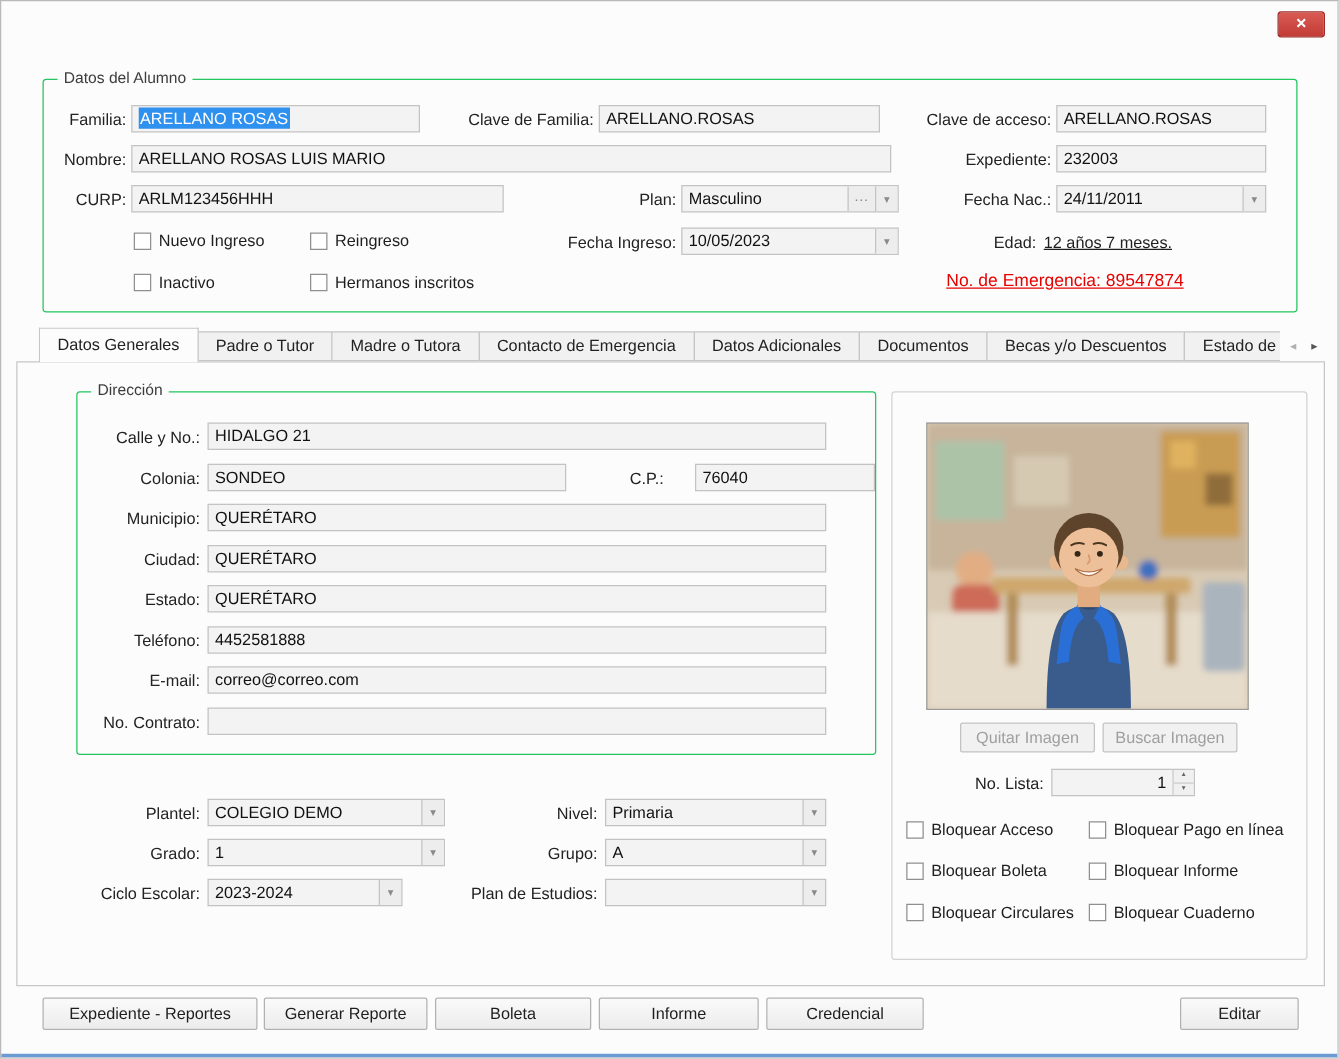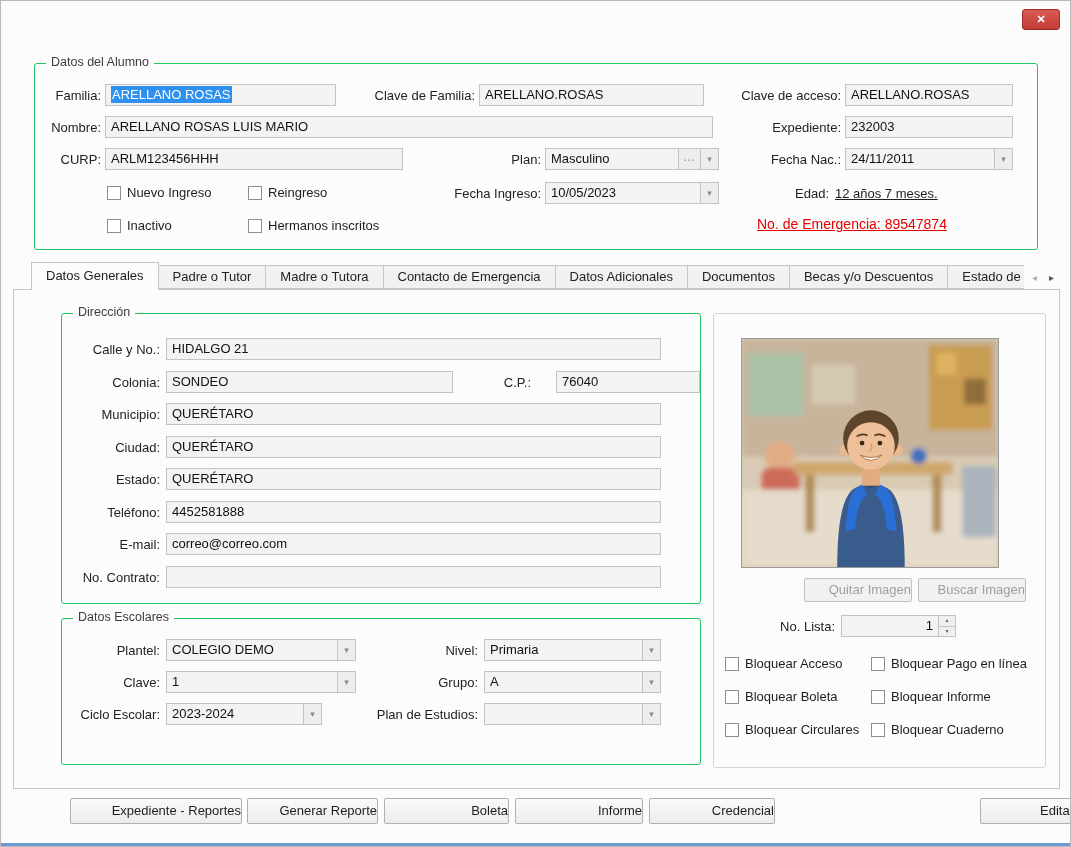--- a/index.html
+++ b/index.html
@@ -34,22 +34,22 @@
                  line-height:20px; font-size:9px; color:#8a8a8a; }
   .combo-ellipsis { position:absolute; right:18px; top:0; bottom:0; width:22px;
                     border-left:1px solid #c3c3c3; background:#ededed; text-align:center;
                     line-height:16px; font-size:12px; color:#8a8a8a; letter-spacing:1px; }
 
   .cb { position:absolute; display:flex; align-items:center; gap:6px; height:16px; cursor:default; }
   .cb .box { width:14px; height:14px; background:#fff; border:1px solid #8f8f8f; flex:none; }
   .cb .cb-lbl { white-space:nowrap; line-height:16px; }
 
   .btn { position:absolute; height:26px; background:linear-gradient(#fafafa,#ececec);
-         border:1px solid #b1b1b1; border-radius:2px; text-align:right; line-height:24px;
-         white-space:nowrap; cursor:pointer; color:#1e1e1e;margin-left:36px; }
+         border:1px solid #b1b1b1; border-radius:2px; text-align:center; line-height:24px;
+         white-space:nowrap; cursor:pointer; color:#1e1e1e; }
   .btn.disabled { color:#9f9f9f; background:#f1f1f1; border-color:#c2c2c2; }
 
   .tab-panel { position:absolute; left:12px; top:288px; width:1047px; height:500px;
                background:#fcfcfc; border:1px solid #c6c6c6; }
   .tabstrip { position:absolute; left:30px; top:261px; width:993px; height:28px;
               display:flex; align-items:flex-start; overflow:hidden; }
   .tab { flex:none; background:#f1f1f1; border:1px solid #c6c6c6; margin-top:3px;
          margin-right:-1px; height:24px; line-height:22px; padding:0 14px;
          white-space:nowrap; cursor:pointer; color:#222; }
   .tab.active { background:#fcfcfc; margin-top:0; height:28px; line-height:26px;
@@ -185,36 +185,33 @@
 
   <div class="lbl" style="left:39px;top:501px;width:120px">Teléfono:</div>
   <div class="tb" style="left:165px;top:500px;width:495px">4452581888</div>
 
   <div class="lbl" style="left:39px;top:533px;width:120px">E-mail:</div>
   <div class="tb" style="left:165px;top:532px;width:495px">correo@correo.com</div>
 
   <div class="lbl" style="left:39px;top:566px;width:120px">No. Contrato:</div>
   <div class="tb" style="left:165px;top:565px;width:495px"></div>
 
-  <div class="groupbox" style="left:60px;top:617px;width:640px;height:147px">
-    <span class="legend">Datos Escolares</span>
-  </div>
 
   <div class="lbl" style="left:39px;top:639px;width:120px">Plantel:</div>
   <div class="tb combo" style="left:165px;top:638px;width:190px">
     <span>COLEGIO DEMO</span>
     <span class="combo-arrow">▾</span>
   </div>
   <div class="lbl" style="left:357px;top:639px;width:120px">Nivel:</div>
   <div class="tb combo" style="left:483px;top:638px;width:177px">
     <span>Primaria</span>
     <span class="combo-arrow">▾</span>
   </div>
 
-  <div class="lbl" style="left:39px;top:671px;width:120px">Clave:</div>
+  <div class="lbl" style="left:39px;top:671px;width:120px">Grado:</div>
   <div class="tb combo" style="left:165px;top:670px;width:190px">
     <span>1</span>
     <span class="combo-arrow">▾</span>
   </div>
   <div class="lbl" style="left:357px;top:671px;width:120px">Grupo:</div>
   <div class="tb combo" style="left:483px;top:670px;width:177px">
     <span>A</span>
     <span class="combo-arrow">▾</span>
   </div>
 

